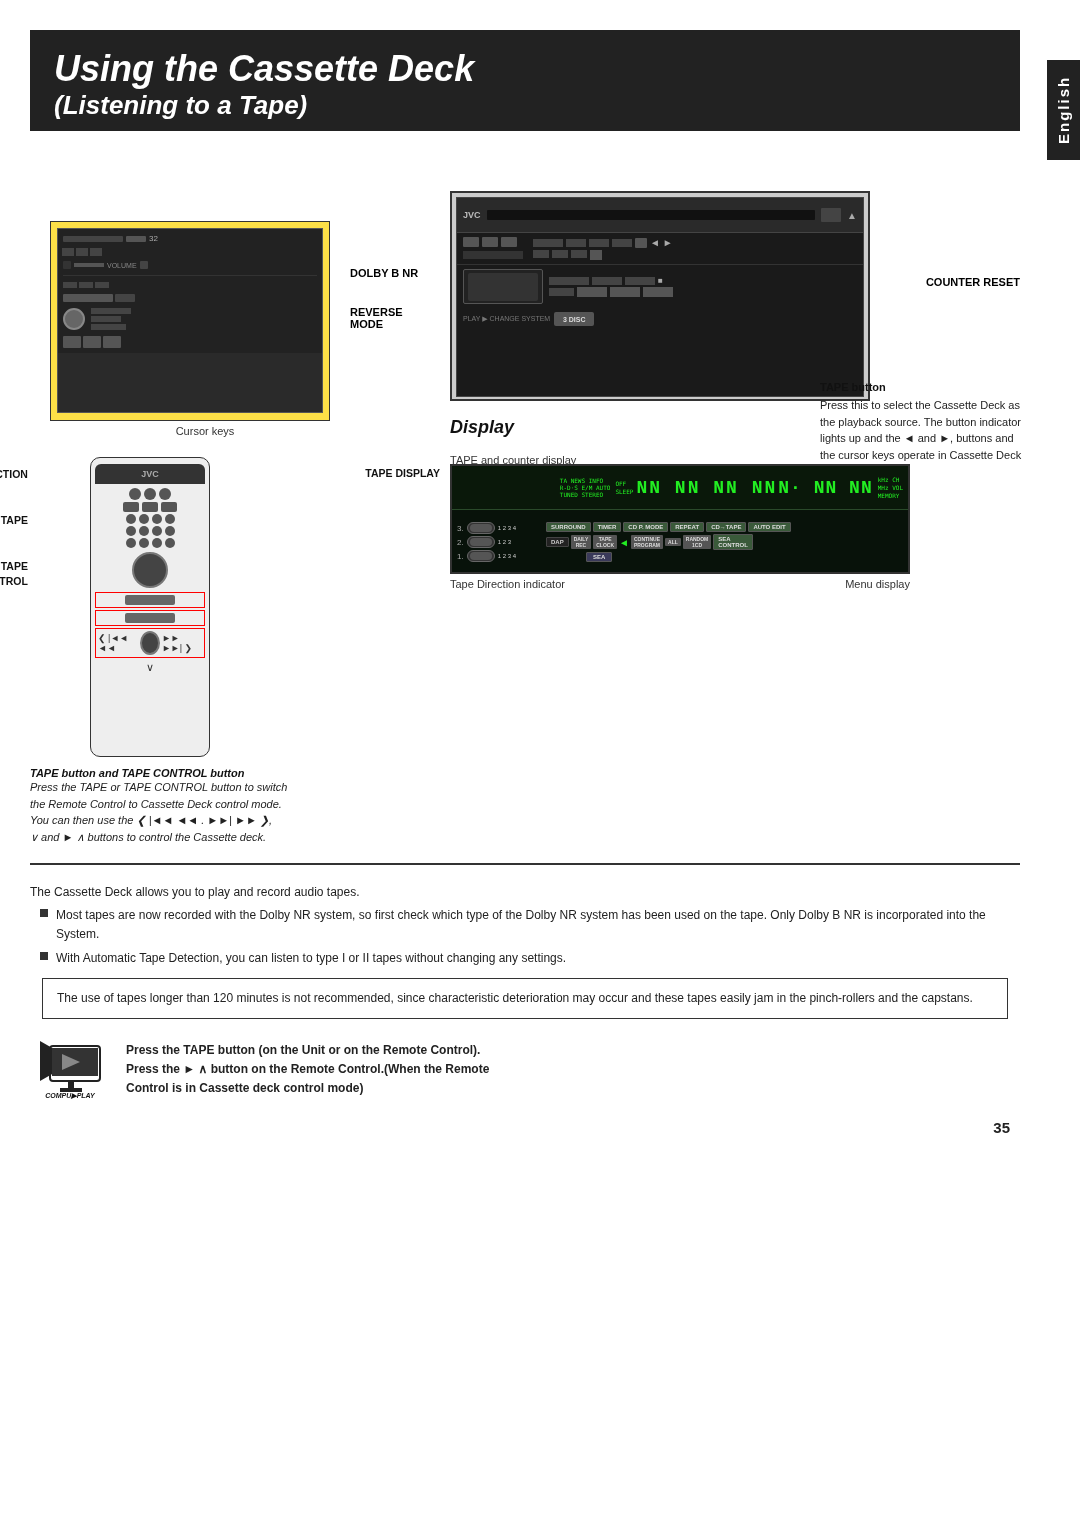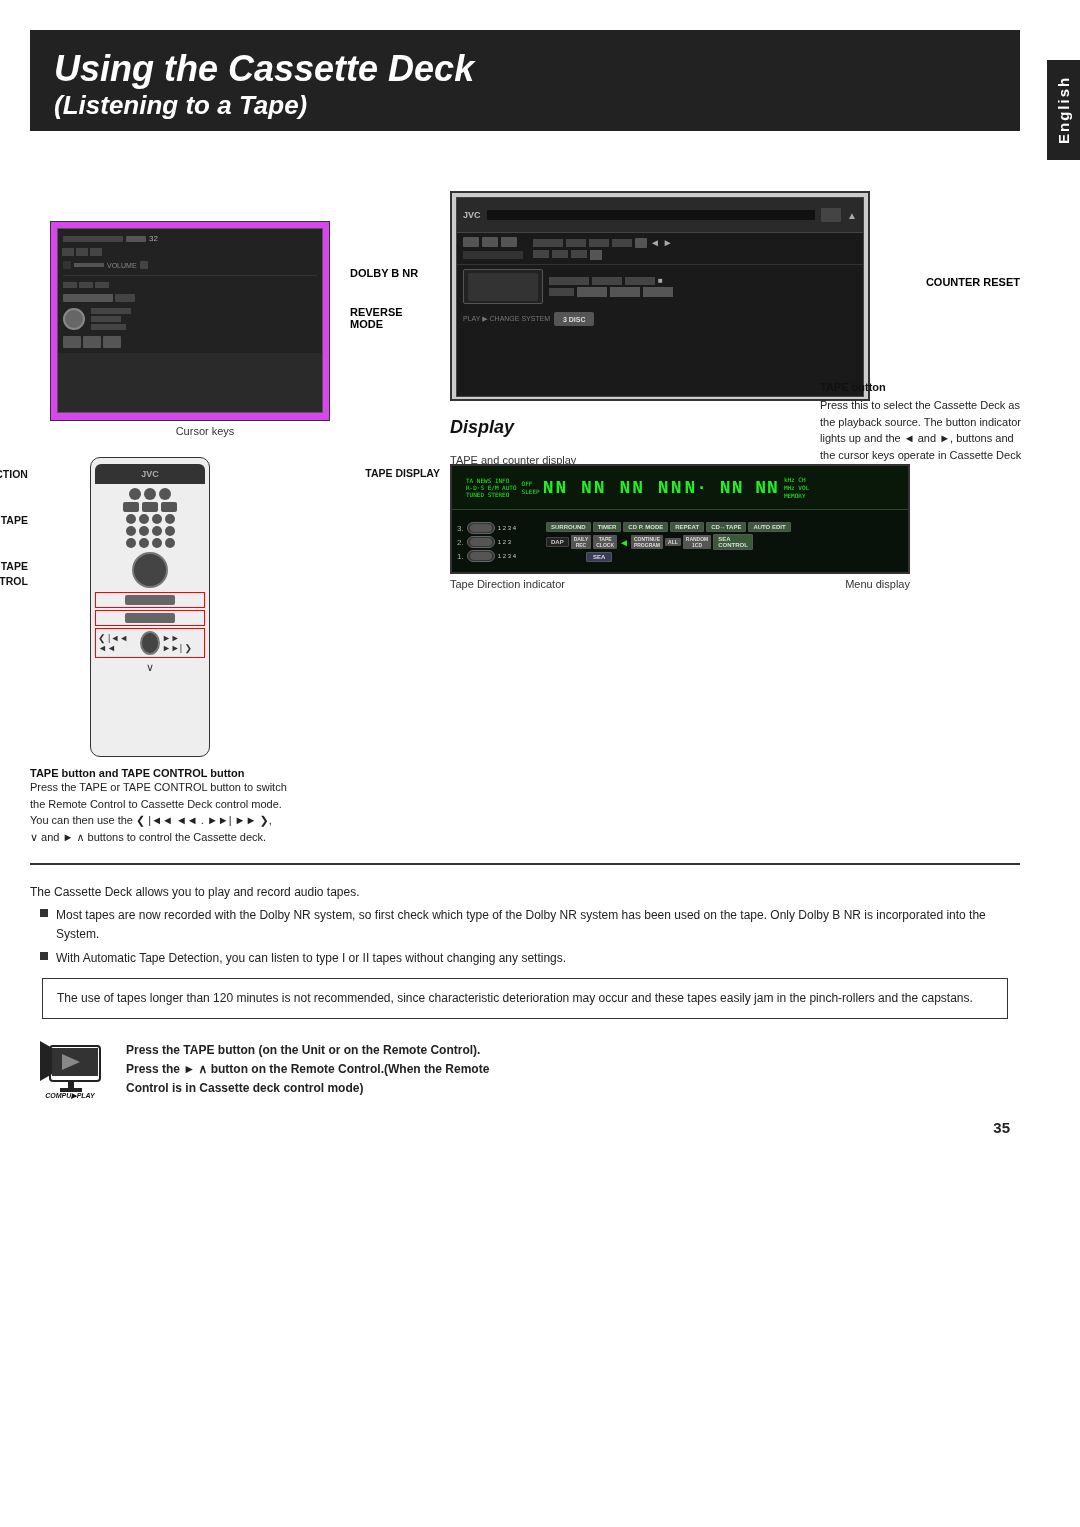--- a/index.html
+++ b/index.html
@@ -59,21 +59,21 @@
       padding: 10px 0;
     }
 
     
     .unit-diagram {
       width: 280px;
       height: 200px;
       border: 1.5px solid #333;
       margin-left: 20px;
       margin-top: 30px;
-      background: #d946ef;
+      background: #fde047;
       position: relative;
       overflow: hidden;
     }
     .unit-inner {
       background: #2a2a2a;
       margin: 6px;
       height: 185px;
       border: 1px solid #555;
       position: relative;
     }
@@ -378,21 +378,21 @@
         <div style="position:absolute; left:-90px; top:20px; text-align:right; font-size:10.5px; font-weight:bold; color:#111; line-height:1.5;">
           <div>TAPE
 DIRECTION</div>
           <div style="margin-top:30px;">TAPE</div>
           <div style="margin-top:30px;">TAPE<br>CONTROL</div>
         </div>
 
         <div style="position:absolute; right:-100px; top:20px; font-size:10.5px; font-weight:bold; color:#111;">TAPE DISPLAY</div>
       </div>
 
-      <div class="tape-control-annotation" style="margin-top:10px; margin-left:0px;">
+      <div class="tape-control-annotation" style="margin-top:10px; margin-left:0px;font-style:italic;">
         <div class="tape-control-title" style="font-weight:bold; font-size:11px;">TAPE button and TAPE CONTROL button</div>
         <div class="tape-control-desc" style="font-size:11px;">Press the TAPE or TAPE CONTROL button to switch</div>
         <div class="tape-control-desc" style="font-size:11px;">the Remote Control to Cassette Deck control mode.</div>
         <div class="tape-control-desc" style="font-size:11px;">You can then use the ❮ |◄◄ ◄◄ . ►►| ►► ❯,</div>
         <div class="tape-control-desc" style="font-size:11px;">∨ and ► ∧ buttons to control the Cassette deck.</div>
       </div>
 
     </div>
 
     <div style="margin-left:320px; position:relative;">
@@ -479,21 +479,21 @@
       <div style="margin-left:100px; margin-top:16px;">
         <div class="display-title" style="font-size:18px; font-weight:bold; font-style:italic; color:#111;">Display</div>
       </div>
 
       <div style="position:absolute; left:100px; margin-top:6px;">
         <span style="font-size:11px; color:#333;">TAPE and counter display</span>
       </div>
 
       <div style="margin-left:100px; margin-top:26px; width:460px; height:110px; border:2px solid #333; background:#0e200e; position:relative; overflow:hidden;">
 
-        <div style="height:44px; background:#0a180a; display:flex; align-items:center; padding:2px 14px; gap:1px; border-bottom:1px solid #2a4a2a;">
+        <div style="height:44px; background:#0a180a; display:flex; align-items:center; padding:2px 5px; gap:1px; border-bottom:1px solid #2a4a2a;justify-content:flex-end;">
 
           <div style="display:flex; flex-direction:column; gap:0px; margin-right:4px;">
             <div style="font-size:6px; color:#22ee22; font-family:monospace; line-height:1.2;">TA NEWS INFO</div>
             <div style="font-size:6px; color:#22ee22; font-family:monospace; line-height:1.2;">R-D·S E/M AUTO</div>
             <div style="font-size:6px; color:#22ee22; font-family:monospace; line-height:1.2;">TUNED STEREO</div>
           </div>
           <div style="display:flex; flex-direction:column; gap:1px; margin-right:2px;">
             <div style="font-size:6px; color:#22ee22; font-family:monospace; line-height:1.2;">OFF</div>
             <div style="font-size:6px; color:#22ee22; font-family:monospace; line-height:1.2;">SLEEP</div>
           </div>

